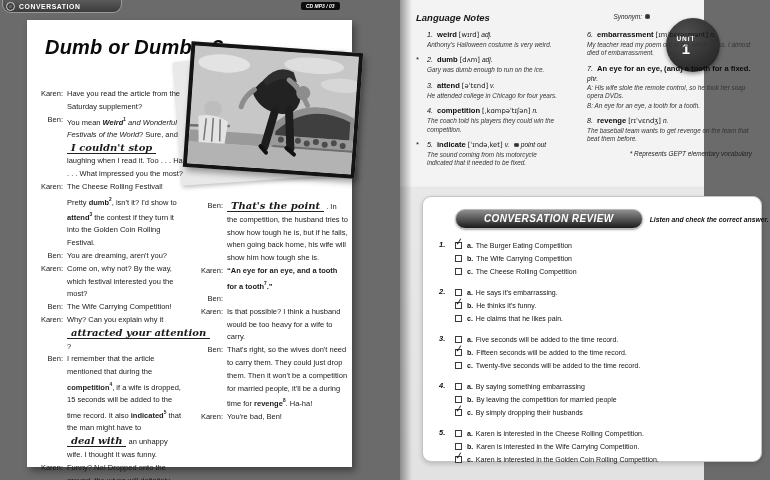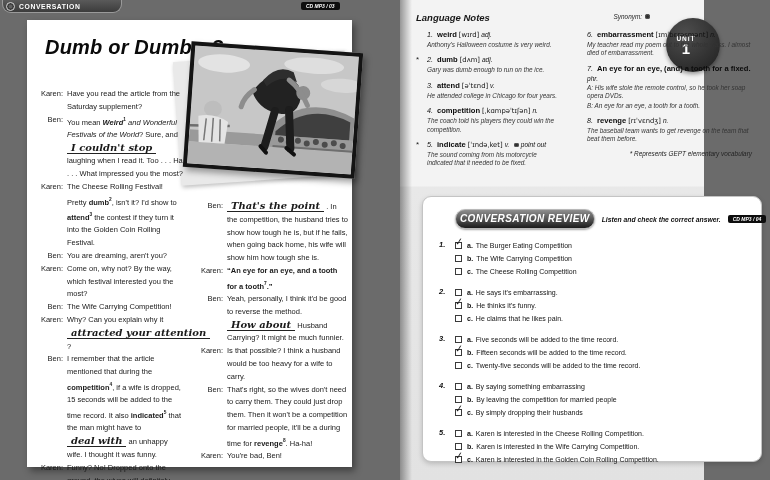--- a/index.html
+++ b/index.html
@@ -77,21 +77,21 @@
   .note-syn:has(.syn-text:empty) { display:none; }
   .note-ex { font-style:italic; font-size:6.4px; line-height:8.4px; color:#343434; margin-top:1px; }
   .note-ex:empty { display:none; }
   .notes-footnote { font-style:italic; font-size:6.4px; color:#222; text-align:right; margin-top:3px; }
 
   .review-box { position:absolute; left:22px; top:196px; width:340px; height:266px;
     background:#fff; border:1px solid #c4c4c4; border-radius:9px;
     box-shadow:0 2px 5px rgba(0,0,0,.18); padding:10px 14px 0 16px; }
   .rev-head { display:flex; align-items:center; gap:7px; margin:2px 0 10px 16px; }
   .rev-pill { background:linear-gradient(#8f8f8f,#1b1b1b); color:#fff; font-weight:bold;
-    font-style:italic; font-size:10px; letter-spacing:.4px; padding:3px 4px 4px;
+    font-style:italic; font-size:10px; letter-spacing:.4px; padding:3px 28px 4px;
     border-radius:12px; border:1.5px solid #b8b8b8; box-shadow:0 1px 2px rgba(0,0,0,.35);
     white-space:nowrap; }
   .rev-instr { font-weight:bold; font-style:italic; font-size:6.8px; color:#101010; white-space:nowrap; }
 
   .question { display:flex; margin-bottom:8px; }
   .q-num { flex:none; width:16px; font-style:italic; font-weight:bold; font-size:7.5px; padding-top:1px; }
   .q-opts { flex:1; }
   .opt { display:flex; align-items:center; height:13px; }
   .checkbox { position:relative; flex:none; width:7px; height:7px; border:1px solid #3a3a3a;
     background:#fff; margin-right:5px; cursor:pointer; }
@@ -211,21 +211,20 @@
             <div class="dlg-text"><span class="seg-blank">That's the point</span><span> . In the competition, the husband tries to show how tough he is, but if he fails, when going back home, his wife will show him how tough she is.</span></div>
           </div>
 
           <div class="dlg">
             <div class="dlg-speaker">Karen:</div>
             <div class="dlg-text"><span class="seg-b">“An eye for an eye, and a tooth for a tooth</span><span class="seg-sup">7</span><span class="seg-b">.”</span></div>
           </div>
 
           <div class="dlg">
             <div class="dlg-speaker">Ben:</div>
-            <div class="dlg-text"><span>Yeah, personally, I think it'd be good to reverse the method. </span><span class="seg-blank">How about</span><span> Husband Carrying? It might be much funnier.</span></div>
           </div>
 
           <div class="dlg">
             <div class="dlg-speaker">Karen:</div>
             <div class="dlg-text"><span>Is that possible? I think a husband would be too heavy for a wife to carry.</span></div>
           </div>
 
           <div class="dlg">
             <div class="dlg-speaker">Ben:</div>
             <div class="dlg-text"><span>That's right, so the wives don't need to carry them. They could just drop them. Then it won't be a competition for married people, it'll be a during time for </span><span class="seg-b">revenge</span><span class="seg-sup">8</span><span>. Ha-ha!</span></div>

